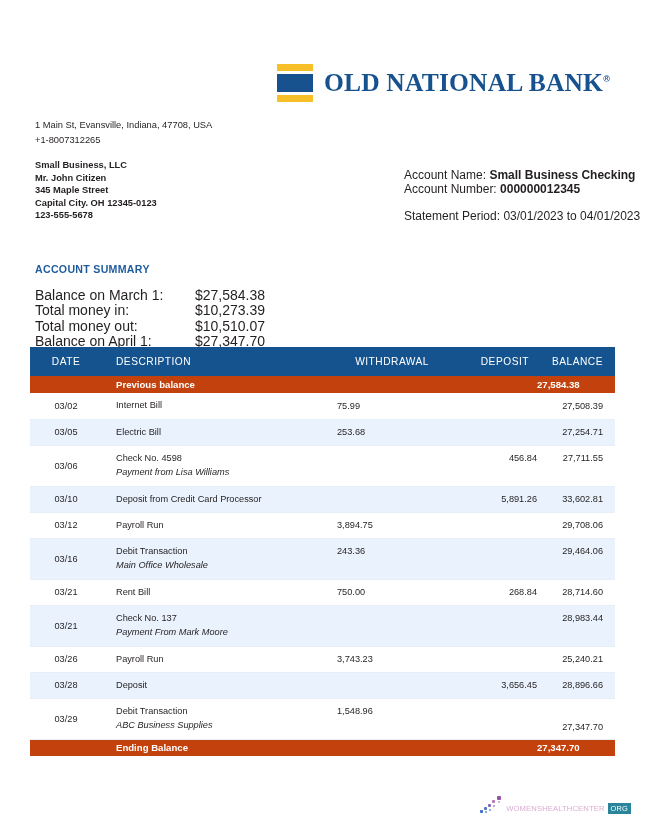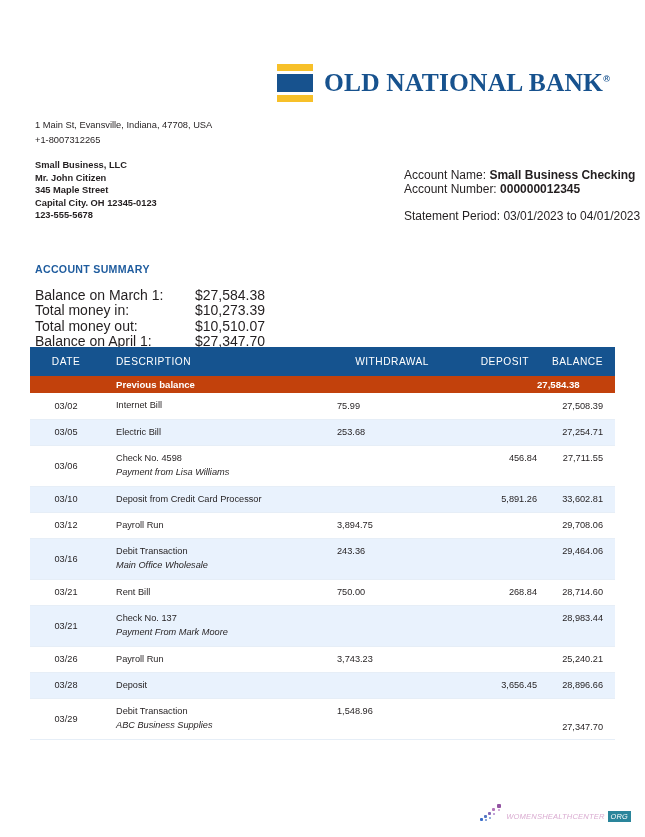--- a/index.html
+++ b/index.html
@@ -166,26 +166,25 @@
   .txn-row .desc-sub  { display: block; font-style: italic; line-height: 14px; }
   .txn-row.tall .col-wdl,
   .txn-row.tall .col-dep { vertical-align: top; padding-top: 7px; }
   .txn-row.tall.bal-bottom .col-bal { vertical-align: bottom; padding-bottom: 7px; }
   .txn-row.tall.bal-top .col-bal { vertical-align: top; padding-top: 7px; }
 
   
   .watermark {
     position: absolute;
     right: 14px;
-    bottom: 15px;
+    bottom: 23px;
     display: flex;
     align-items: flex-end;
     gap: 3px;
     opacity: 0.95;
-    font-style: italic;
   }
   .wm-dots {
     position: relative;
     width: 24px;
     height: 18px;
   }
   .wm-dots i {
     position: absolute;
     display: block;
     border-radius: 1px;
@@ -393,20 +392,27 @@
         <td class="col-date">03/29</td>
         <td class="col-desc">
           <span class="desc-main">Debit Transaction</span>
           <span class="desc-sub">ABC Business Supplies</span>
         </td>
         <td class="col-wdl">1,548.96</td>
         <td class="col-dep"></td>
         <td class="col-bal">27,347.70</td>
       </tr>
 
+      <tr class="band-row">
+        <td class="col-date"></td>
+        <td class="col-desc">Ending Balance</td>
+        <td class="col-wdl"></td>
+        <td class="col-dep"></td>
+        <td class="col-bal">27,347.70</td>
+      </tr>
 
     </tbody>
   </table>
 
   <div class="watermark">
     <div class="wm-dots">
       <i style="left:18px; top:0px;  width:4px; height:4px; background:#8e4b9e;"></i>
       <i style="left:13px; top:4px;  width:3px; height:3px; background:#b06fb8;"></i>
       <i style="left:19px; top:5px;  width:2px; height:2px; background:#c48fcd;"></i>
       <i style="left:9px;  top:8px;  width:3px; height:3px; background:#7f5fb5;"></i>

